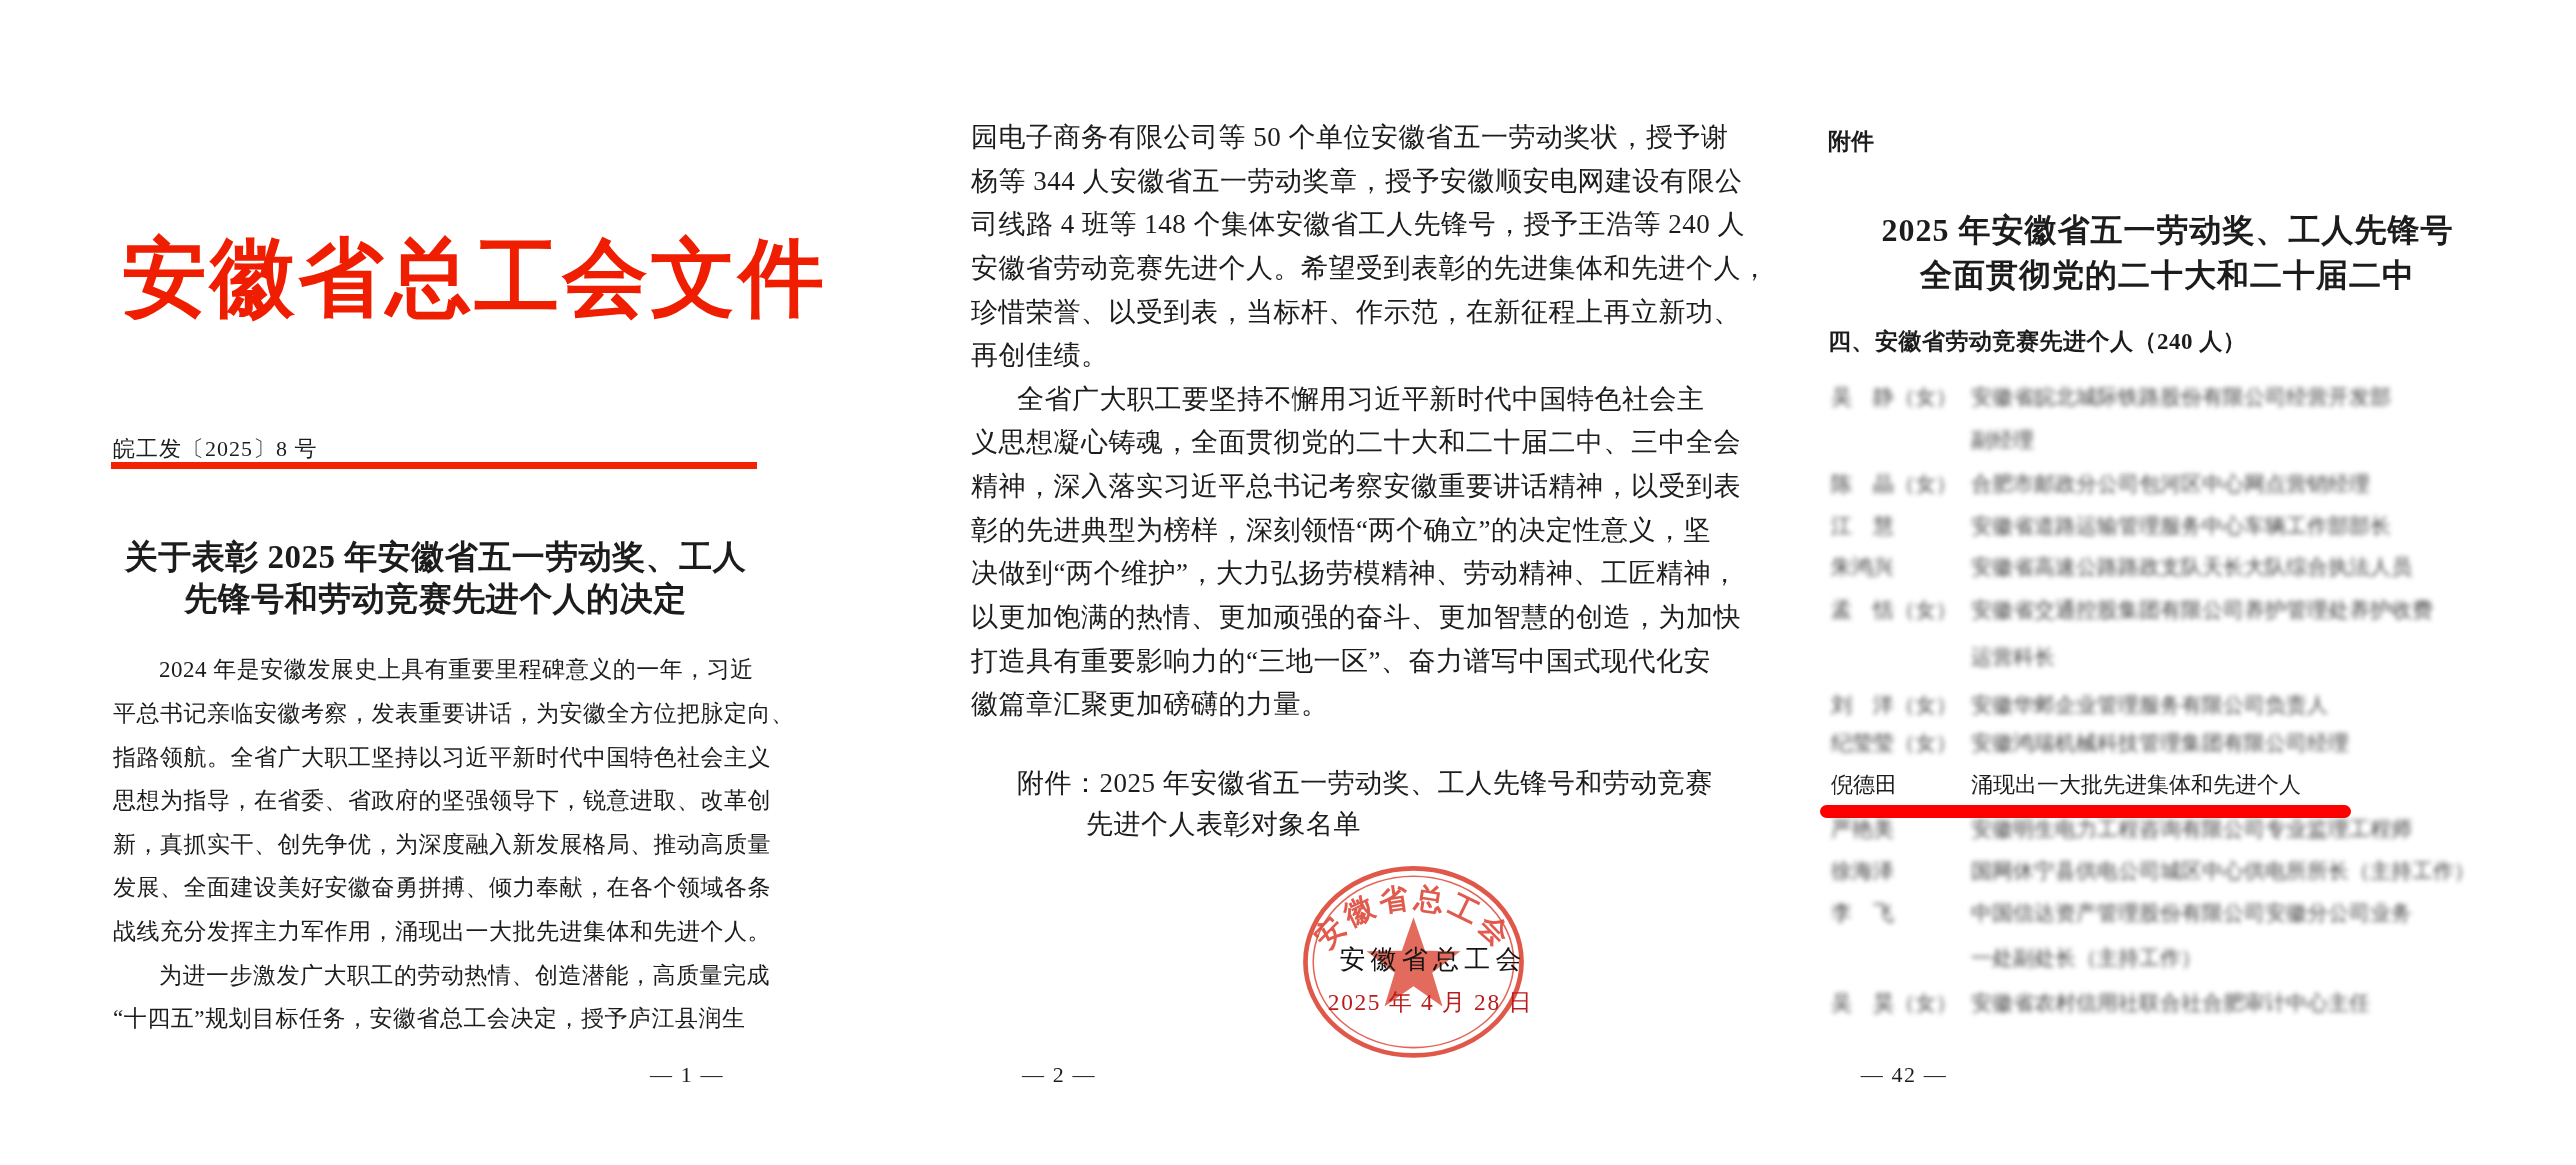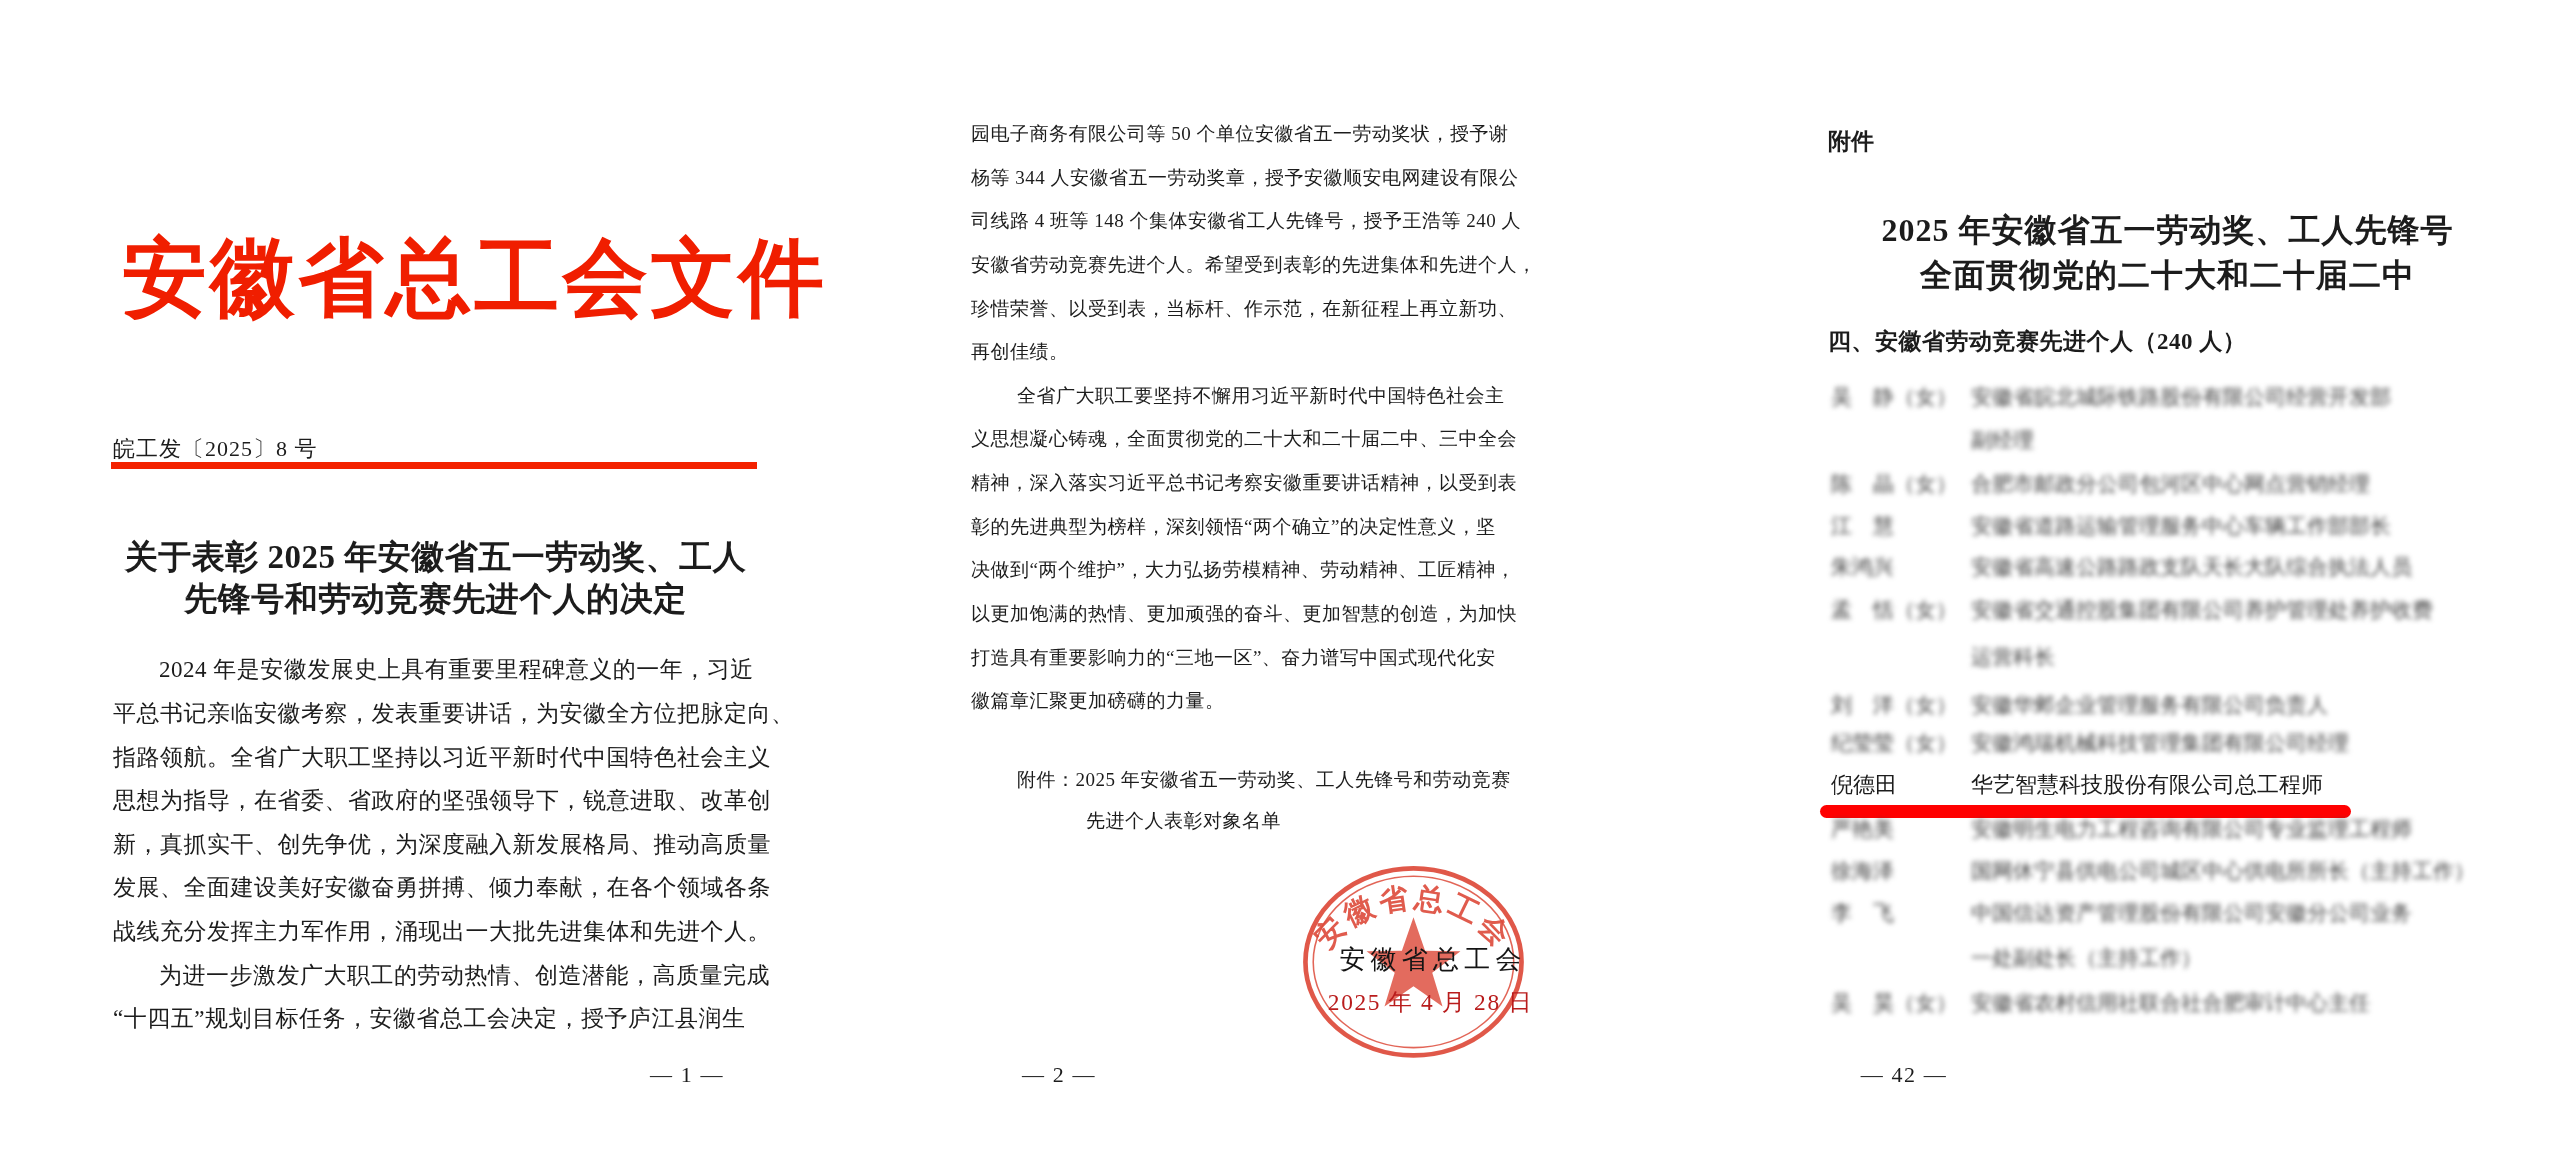--- a/index.html
+++ b/index.html
@@ -9,21 +9,21 @@
   }
   
   .letterhead{position:absolute;left:122px;top:221px;width:644px;text-align:center;
     font-size:85px;font-weight:bold;color:#f01e00;letter-spacing:3.1px;white-space:nowrap}
   .doc-no{position:absolute;left:113px;top:434px;width:644px;
     font-size:22px;letter-spacing:1px;white-space:nowrap}
   .red-rule{position:absolute;left:111px;top:462px;width:646px;height:7.3px;background:#f32200}
   .p1-title{position:absolute;left:103px;width:665px;text-align:center;font-size:33px;
     font-weight:bold;letter-spacing:0.5px;white-space:nowrap}
   .bl{position:absolute;font-size:23px;line-height:1;white-space:nowrap;letter-spacing:0.5px}
-  .bl2{position:absolute;font-size:19px;line-height:1;white-space:nowrap;letter-spacing:0.5px}
+  .bl2{position:absolute;font-size:27px;line-height:1;white-space:nowrap;letter-spacing:0.5px}
   .pgnum{position:absolute;width:208px;text-align:center;font-size:22px;letter-spacing:1.6px;white-space:nowrap}
   
   .seal-svg{position:absolute;left:1294px;top:860px;width:240px;height:208px}
   .seal-org{position:absolute;left:1329px;top:942px;width:208px;text-align:center;
     font-size:26px;letter-spacing:5.2px;color:#141414;white-space:nowrap}
   .seal-date{position:absolute;left:1293px;top:986px;width:275px;text-align:center;
     font-size:23.4px;letter-spacing:1.6px;color:#b91c1c;white-space:nowrap}
   
   .p3-title{position:absolute;left:1809px;width:717px;text-align:center;font-size:32px;
     font-weight:bold;letter-spacing:1px;white-space:nowrap}
@@ -139,21 +139,21 @@
     <span class="org">安徽华邺企业管理服务有限公司负责人</span>
   </div>
 
   <div class="prow blur" style="top:733px">
     <span class="nm"><span>纪莹莹</span><span>（女）</span></span>
     <span class="org">安徽鸿瑞机械科技管理集团有限公司经理</span>
   </div>
 
   <div class="prow clear-row" style="top:774px">
     <span class="nm"><span>倪德田</span><span></span></span>
-    <span class="org">华艺智慧科技股份有限公司总工程师</span>
+    <span class="org">涌现出一大批先进集体和先进个人</span>
   </div>
   <div class="hl-underline"></div>
 
   <div class="prow blur" style="top:819px">
     <span class="nm"><span>严艳美</span><span></span></span>
     <span class="org">安徽明生电力工程咨询有限公司专业监理工程师</span>
   </div>
 
   <div class="prow blur" style="top:861px">
     <span class="nm"><span>徐海泽</span><span></span></span>

